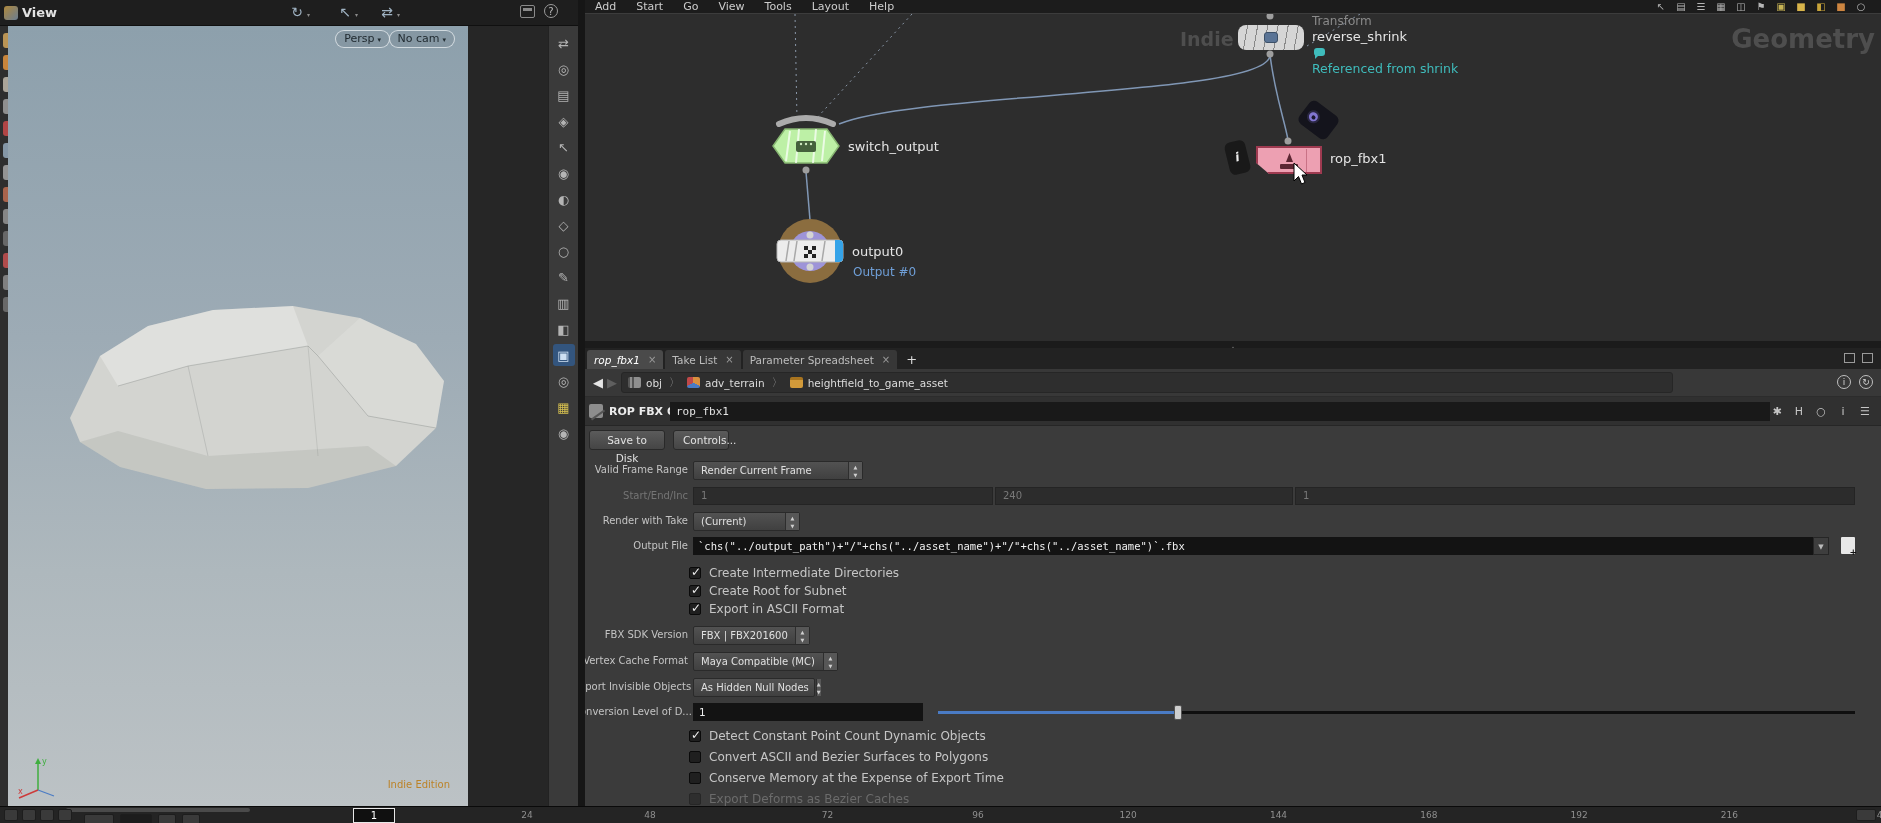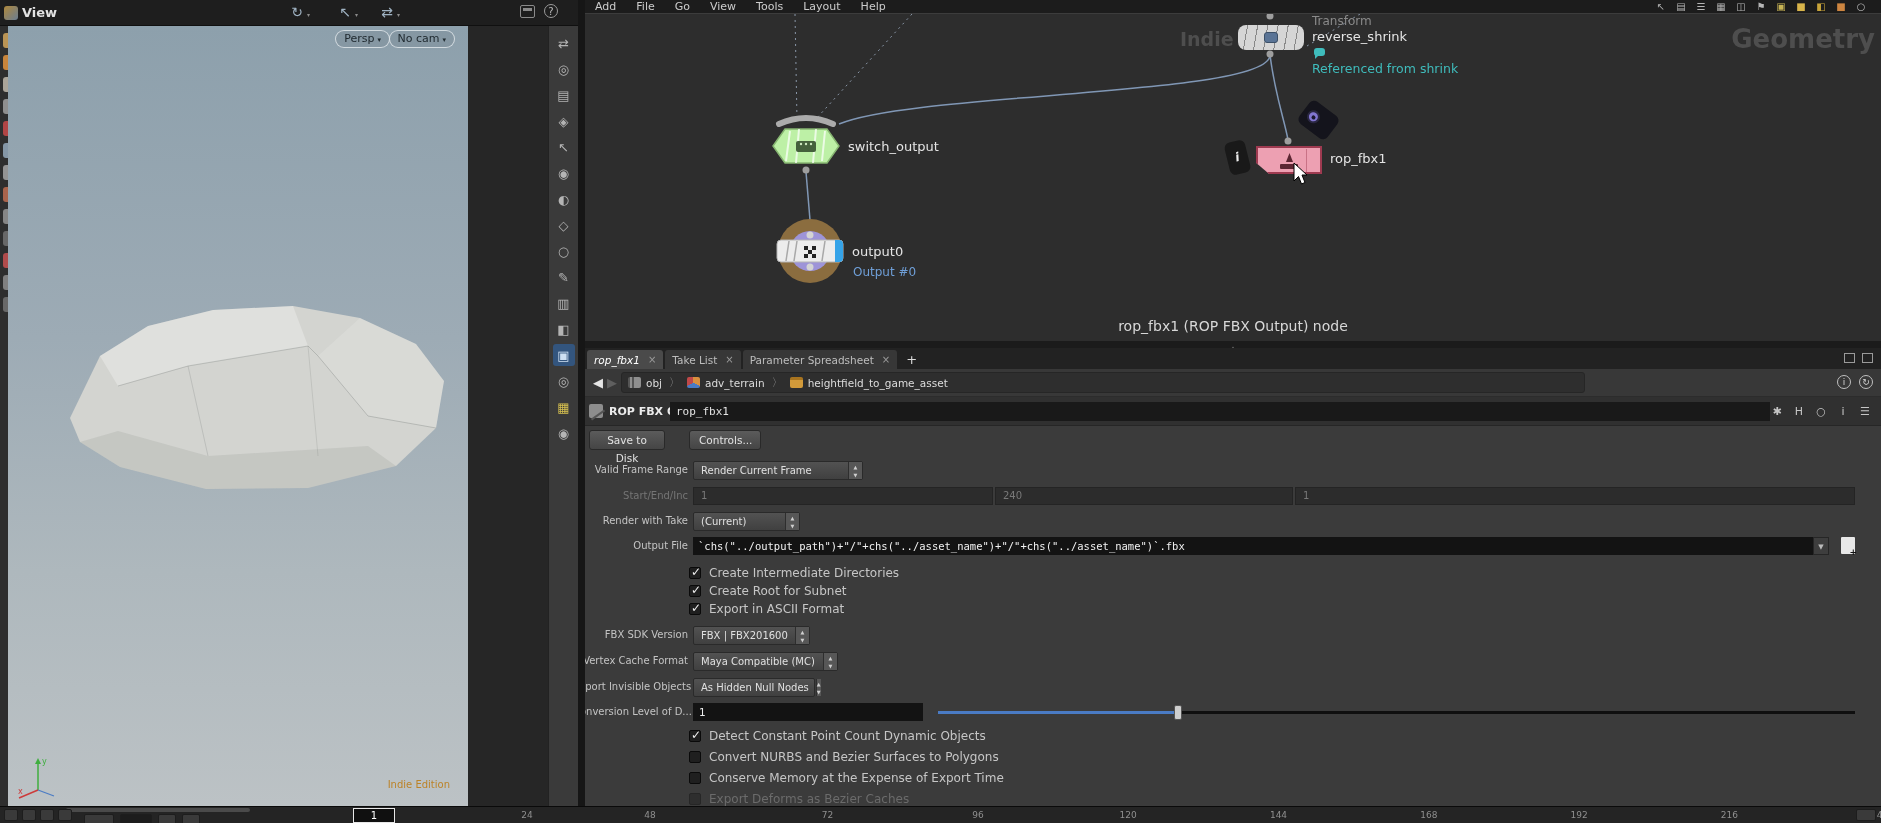--- a/index.html
+++ b/index.html
@@ -69,21 +69,21 @@
   #tabbar{position:absolute;left:0;top:0;width:100%;height:21px;background:#222;display:flex;align-items:flex-end;padding-left:2px}
   .tab{height:19px;display:inline-flex;align-items:center;background:#373737;color:#bdbdbd;
     padding:0 7px;margin-right:2px;border-radius:3px 3px 0 0;font-size:10.5px}
   .tab.active{background:#4a4a4a;color:#fff}
   .tab.active .tab-label{font-style:italic}
   .tab-close{margin-left:8px;color:#9a9a9a;font-size:10px}
   #tab-add{height:19px;padding:0 7px;color:#ddd;font-size:13px;line-height:19px}
   .winbtn{position:absolute;top:5px;width:11px;height:10px;border:1px solid #9a9a9a}
   #crumb-row{position:absolute;left:0;top:21px;width:100%;height:28px;background:#383838;border-bottom:1px solid #2c2c2c}
   .nav-arrow{position:absolute;top:6px;font-size:13px}
-  #crumb-bar{position:absolute;left:36px;top:3px;width:964px;height:21px;background:#2e2e2e;border:1px solid #262626;border-radius:3px;
+  #crumb-bar{position:absolute;left:36px;top:3px;width:1052px;height:21px;background:#2e2e2e;border:1px solid #262626;border-radius:3px;
     display:flex;align-items:center;padding-left:6px}
   .crumb{display:flex;align-items:center;font-size:10.5px;color:#dcdcdc}
   .crumb .sep{color:#8a8a8a;margin:0 7px;font-size:11px}
   .crumb-icon{width:13px;height:11px;margin-right:5px;border-radius:2px}
   .ci-obj{background:#8f8f8f;background-image:linear-gradient(90deg,#555 2px,transparent 2px,transparent 4px,#555 4px,#555 6px,transparent 6px)}
   .ci-terrain{background:conic-gradient(#d98f3e 0 120deg,#4a7bc4 120deg 240deg,#c04848 240deg)}
   .ci-box{background:#d29a3a;border-top:3px solid #a8741f}
   .circle-icon{position:absolute;top:6px;width:14px;height:14px;border:1px solid #c0c0c0;border-radius:50%;
     color:#d0d0d0;font-size:9px;text-align:center;line-height:13px}
   #param-header{position:absolute;left:0;top:49px;width:100%;height:29px;background:#303030;border-bottom:1px solid #262626}
@@ -279,21 +279,21 @@
     <line x1="240" y1="241" x2="237" y2="261" stroke="#a8a8a8" stroke-width="1.5"></line>
     <path d="M250,240 h4 a4,4 0 0 1 4,4 v14 a4,4 0 0 1 -4,4 h-4 z" fill="#35a3e8"></path>
     <rect x="219" y="246" width="4" height="4" fill="#222"></rect>
       <rect x="227" y="246" width="4" height="4" fill="#222"></rect>
     <rect x="223" y="250" width="4" height="4" fill="#222"></rect>
       <rect x="219" y="254" width="4" height="4" fill="#222"></rect>
     <rect x="227" y="254" width="4" height="4" fill="#222"></rect>
   </svg>
 
   <div id="net-menubar">
-    <span id="net-menu"><span class="net-menu-item">Add</span><span class="net-menu-item">File</span><span class="net-menu-item">Go</span><span class="net-menu-item">View</span><span class="net-menu-item">Tools</span><span class="net-menu-item">Layout</span><span class="net-menu-item">Help</span></span>
+    <span id="net-menu"><span class="net-menu-item">Add</span><span class="net-menu-item">Start</span><span class="net-menu-item">Go</span><span class="net-menu-item">View</span><span class="net-menu-item">Tools</span><span class="net-menu-item">Layout</span><span class="net-menu-item">Help</span></span>
   </div>
   <div id="net-bar-icons">
     
   <span class="glyph">↖</span><span class="glyph">▤</span><span class="glyph">☰</span><span class="glyph">▦</span><span class="glyph">◫</span><span class="glyph">⚑</span><span class="glyph" style="color: rgb(200, 180, 85);">▣</span><span class="glyph" style="color: rgb(216, 180, 74);">■</span><span class="glyph" style="color: rgb(200, 164, 58);">◧</span><span class="glyph" style="color: rgb(205, 133, 64);">■</span><span class="glyph">○</span></div>
 
   <div class="watermark abs" style="left:595px;top:28px;font-size:19px">Indie E</div>
   <div class="watermark abs" style="right:6px;top:24px;font-size:26px">Geometry</div>
 
   <div id="node-reverse" class="abs stripe-node">
       <div class="core"></div>
@@ -315,21 +315,20 @@
     <div class="divline"></div>
     <div class="glyphdot"></div>
     <div class="glyphbar"></div>
   </div>
   <div class="node-label abs" style="left:745px;top:151px">rop_fbx1</div>
 
   <svg id="net-cursor" class="abs" width="18" height="24">
     <path d="M2,1 L2,19 L6.5,14.5 L9.5,22 L13,20.5 L10,13 L15,13 Z" fill="#fff" stroke="#000" stroke-width="1"></path>
   </svg>
 
-  <div id="net-status" class="abs">rop_fbx1 (ROP FBX Output) node</div>
 </div>
 
 <div id="splitter" class="abs"><span class="grip">▴</span></div>
 
 <div id="panel" class="abs">
   <div id="tabbar">
     <div class="tab active">
       <span class="tab-label">rop_fbx1</span>
       <span class="tab-close">×</span>
     </div>
@@ -375,21 +374,21 @@
     <div id="pname-field">rop_fbx1</div>
     <span class="ph-icon" style="right:96px">✱</span>
     <span class="ph-icon" style="right:74px">H</span>
     <span class="ph-icon" style="right:52px">○</span>
     <span class="ph-icon" style="right:30px">i</span>
     <span class="ph-icon" style="right:8px">☰</span>
   </div>
 
   <div id="btn-row">
     <div class="pbtn" style="left:4px;width:76px">Save to Disk</div>
-    <div class="pbtn" style="left:104px;width:72px">Controls...</div>
+    <div class="pbtn" style="left:88px;width:56px">Controls...</div>
   </div>
 
   <div class="prow" style="top:112px">
     <div class="plabel">Valid Frame Range</div>
     <div class="dropdown" style="width:170px">
       <span class="dd-val">Render Current Frame</span>
       <span class="dd-spin">▲<br>▼</span>
     </div>
   </div>
 
@@ -472,21 +471,21 @@
   <div class="abs cbg2" style="left:104px;top:380px">
 
   <div class="cb-row checked">
         <span class="cb-box">
           <span class="cb-check">✓</span>
         </span>
         <span class="cb-label">Detect Constant Point Count Dynamic Objects</span>
       </div>
       <div class="cb-row">
         <span class="cb-box"></span>
-        <span class="cb-label">Convert NURBS and Bezier Surfaces to Polygons</span>
+        <span class="cb-label">Convert ASCII and Bezier Surfaces to Polygons</span>
       </div>
       <div class="cb-row">
         <span class="cb-box"></span>
         <span class="cb-label">Conserve Memory at the Expense of Export Time</span>
       </div>
       <div class="cb-row disabled">
         <span class="cb-box"></span>
         <span class="cb-label">Export Deforms as Bezier Caches</span>
       </div>
     </div>

